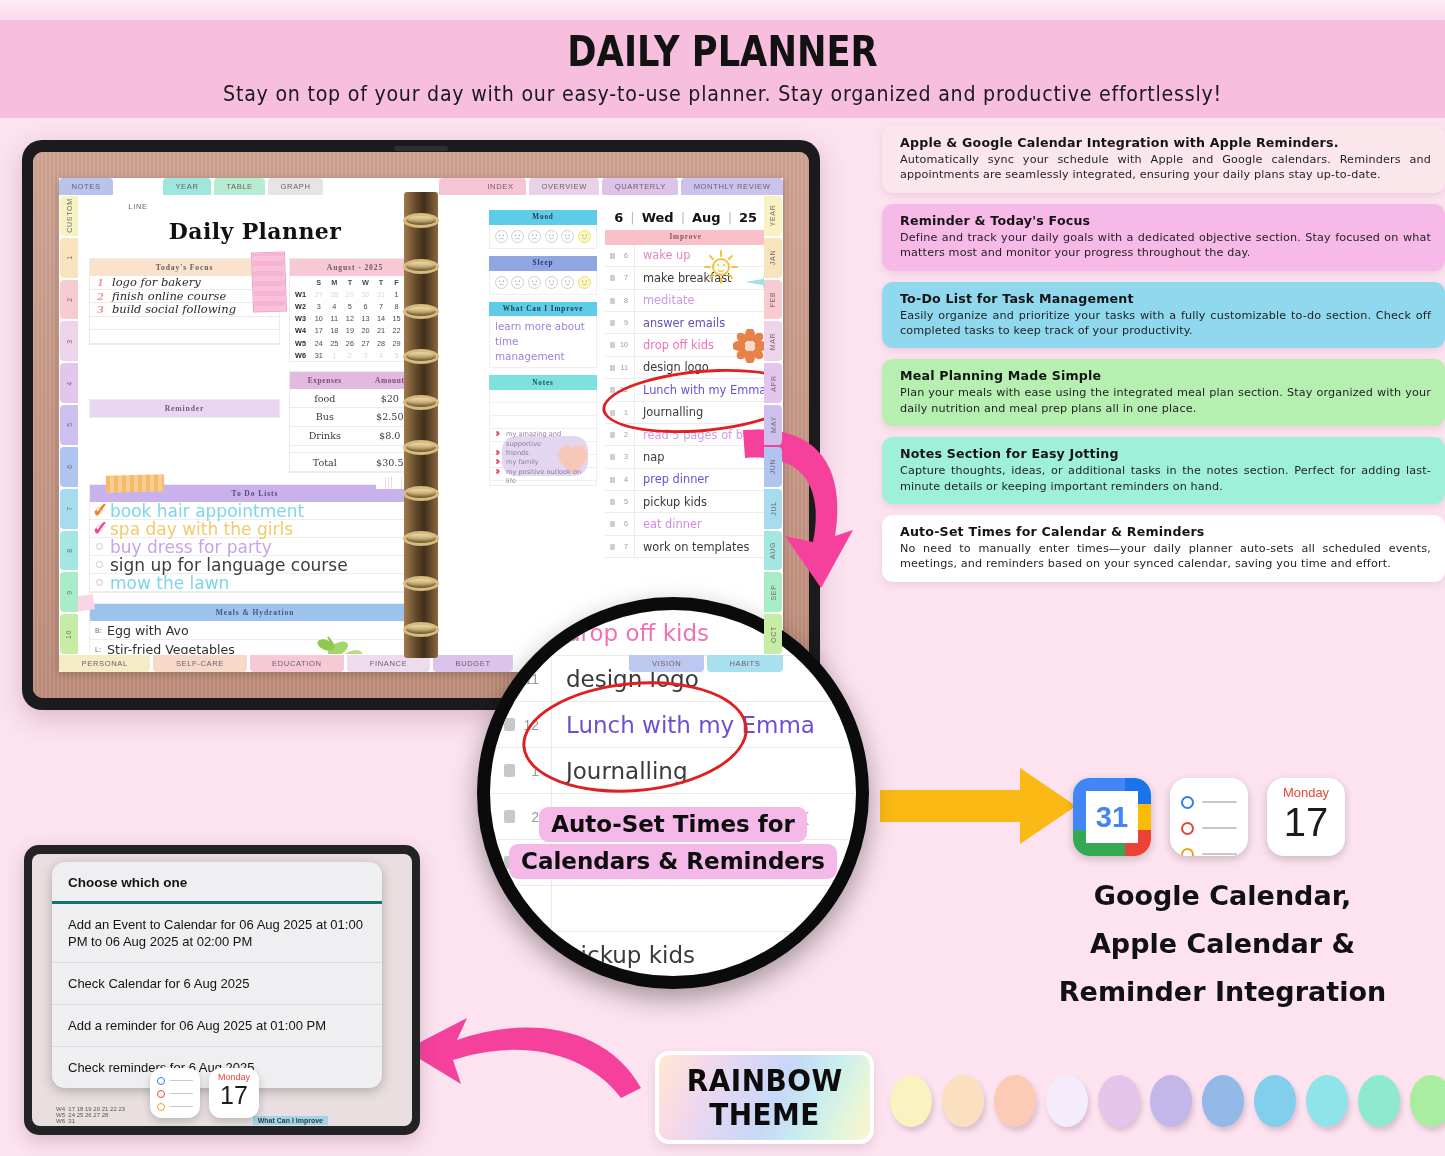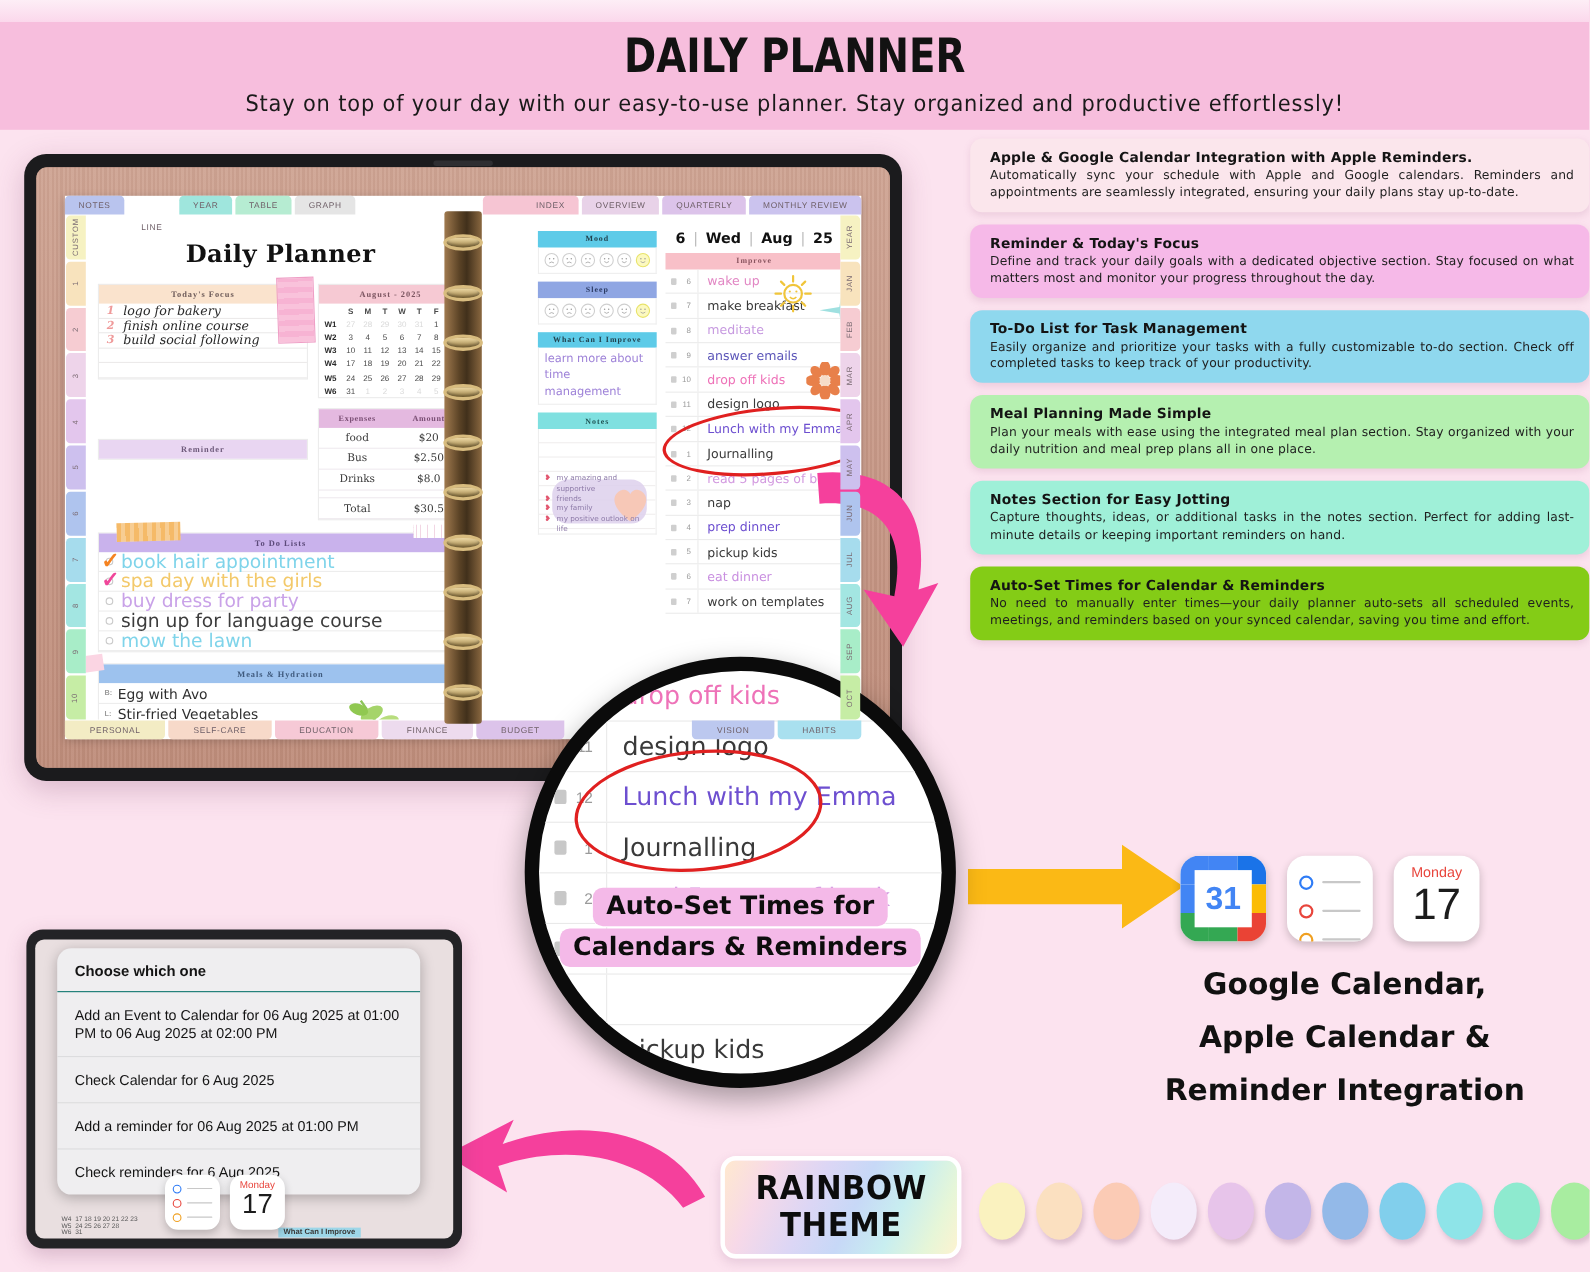--- a/index.html
+++ b/index.html
@@ -356,21 +356,21 @@
   }
   .screen2 { width:100%; height:100%; border-radius:8px; background:#e9dfe0; overflow:hidden; position:relative; }
   .dialog {
     position:absolute; left:20px; top:8px; width:330px;
     background:#efeef0; border-radius:13px; box-shadow:0 3px 12px rgba(0,0,0,.25);
     overflow:hidden;
   }
   .dlg-title {
     font-family:"Liberation Sans", sans-serif; font-size:13.5px; font-weight:700;
     color:#141414; padding:13px 16px 11px;
-    border-bottom:1px solid #0f766e;
+    border-bottom:3px solid #0f766e;
   }
   .dlg-item {
     font-family:"Liberation Sans", sans-serif; font-size:13px; color:#141414;
     padding:12px 16px; border-bottom:1px solid #dcdcde; line-height:17px;
   }
   .dlg-item:last-child { border-bottom:none; }
   .mini-cal2 {
     position:absolute; left:24px; bottom:2px; font-size:6px; color:#555;
   }
 
@@ -982,21 +982,21 @@
       <p>Easily organize and prioritize your tasks with a fully customizable to-do section. Check off completed tasks to keep track of your productivity.</p>
     </div>
     <div class="feat" style="background: rgb(181, 240, 176);">
       <h3>Meal Planning Made Simple</h3>
       <p>Plan your meals with ease using the integrated meal plan section. Stay organized with your daily nutrition and meal prep plans all in one place.</p>
     </div>
     <div class="feat" style="background: rgb(159, 240, 216);">
       <h3>Notes Section for Easy Jotting</h3>
       <p>Capture thoughts, ideas, or additional tasks in the notes section. Perfect for adding last-minute details or keeping important reminders on hand.</p>
     </div>
-    <div class="feat" style="background: #84cc16;">
+    <div class="feat" style="background: #ffffff;">
       <h3>Auto-Set Times for Calendar &amp; Reminders</h3>
       <p>No need to manually enter times—your daily planner auto-sets all scheduled events, meetings, and reminders based on your synced calendar, saving you time and effort.</p>
     </div>
   </div>
 
 <svg class="arrow" style="left:735px; top:418px; width:130px; height:200px;" viewBox="0 0 130 200">
   <path d="M8 12 C78 6 112 44 100 118 L118 112 L86 170 L50 118 L78 124 C90 62 62 36 10 40 Z" fill="#f5409c"></path>
 </svg>
 <svg class="arrow" style="left:880px; top:762px; width:200px; height:88px;" viewBox="0 0 200 88">
   <path d="M0 28 L140 28 L140 6 L196 44 L140 82 L140 60 L0 60 Z" fill="#fbb915"></path>

